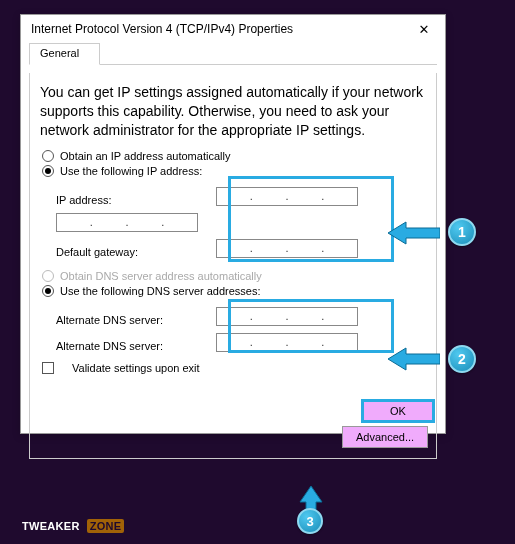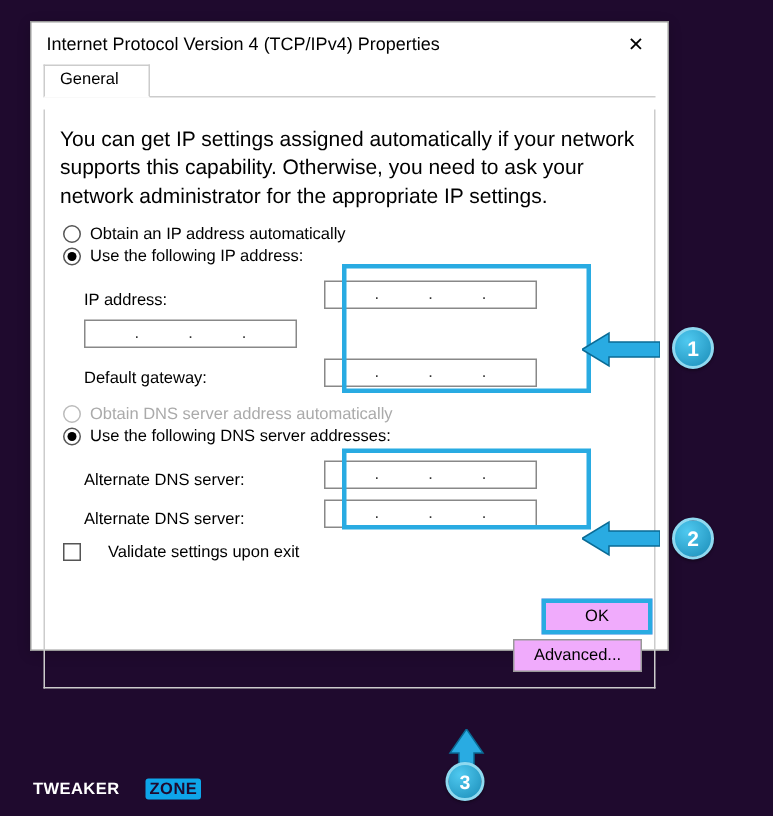--- a/index.html
+++ b/index.html
@@ -181,25 +181,25 @@
     position: absolute;
     left: 22px;
     bottom: 12px;
     font-family: Arial, sans-serif;
     font-size: 11px;
     font-weight: bold;
     color: #fff;
     letter-spacing: 0.3px;
   }
   .watermark .z {
-    background: #0ea5e9;
+    background: #a16207;
     color: #1f0a2e;
     padding: 1px 3px;
     border-radius: 2px;
-    margin-left: 17px;
+    margin-left: 7px;
   }
 </style>
 </head>
 <body>
 
 <div class="dialog">
   <div class="titlebar">
     <span>Internet Protocol Version 4 (TCP/IPv4) Properties</span>
     <span class="close-x">✕</span>
   </div>

